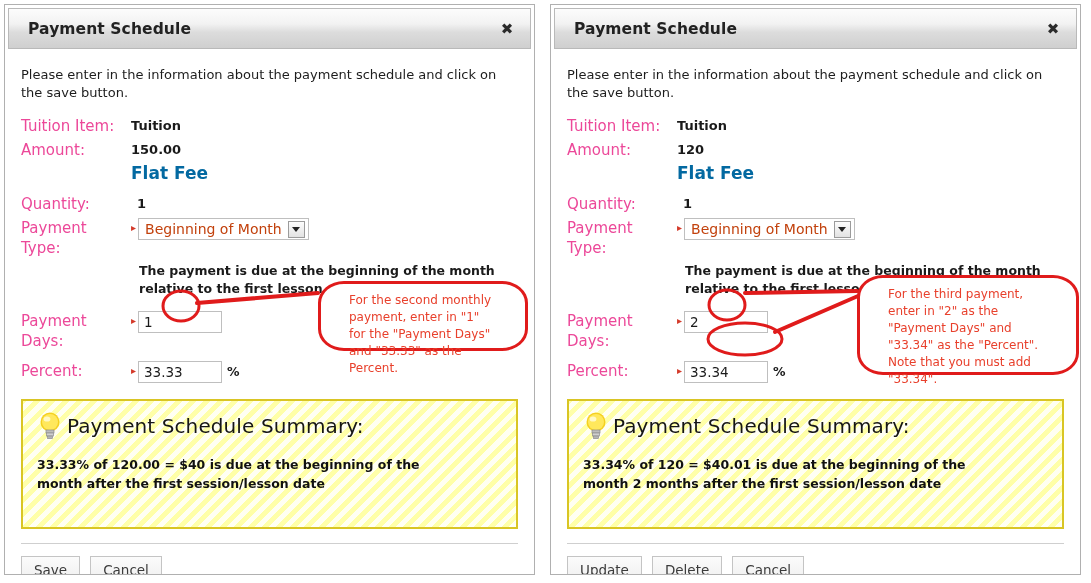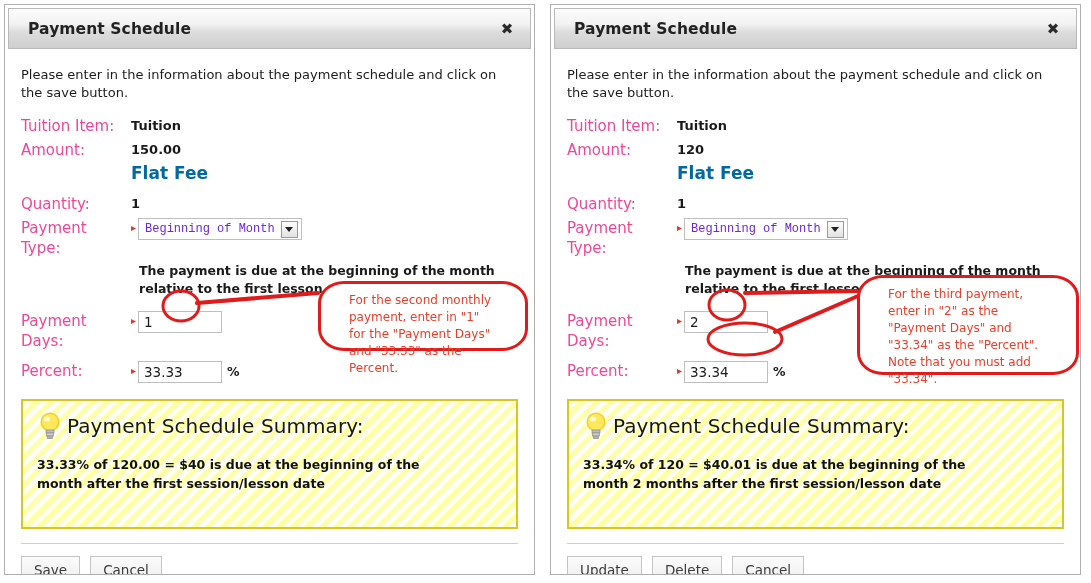--- a/index.html
+++ b/index.html
@@ -64,21 +64,21 @@
     color:#d43a2a;font-size:10px;line-height:20px;
     margin-right:2px;flex:0 0 auto;
   }
 
   
   .sel-wrap{
     display:inline-flex;align-items:center;
     border:1px solid #bfbfbf;background:#fff;
     height:22px;padding:0 3px 0 6px;box-sizing:border-box;
   }
-  .sel-wrap .sel-text{font-size:12px;color:#6d28d9;padding-right:6px;font-family:Liberation Mono, monospace;}
+  .sel-wrap .sel-text{font-size:14px;color:#c2410c;padding-right:6px;}
   .chevron-down-icon{
     width:15px;height:15px;
     background:linear-gradient(to bottom,#fdfdfd,#e2e2e2);
     border:1px solid #9b9b9b;
     display:inline-flex;align-items:center;justify-content:center;
   }
   .chevron-down-icon::after{
     content:"";
     border-left:4px solid transparent;border-right:4px solid transparent;
     border-top:5px solid #222;
@@ -92,21 +92,21 @@
   .tbox{
     border:1px solid #bfbfbf;background:#fff;
     height:22px;box-sizing:border-box;
     font-size:13.5px;line-height:20px;color:#1a1a1a;
     padding:0 5px;display:inline-block;
   }
   .tbox.days{width:84px;}
   .tbox.pct{width:84px;}
   .pct-sign{font-size:12.5px;line-height:22px;color:#1a1a1a;font-weight:bold;margin-left:5px;}
 
-  .row.spaced{margin-top:10px;}
+  .row.spaced{margin-top:10px;gap:6px;}
 
   
   .summary{
     margin:16px 0 0 0;
     border:2px solid #d9c524;
     box-sizing:border-box;
     background-color:#ffffa8;
     background-image:repeating-linear-gradient(
       -45deg,
       rgba(255,255,255,.85) 0px, rgba(255,255,255,.85) 5px,

